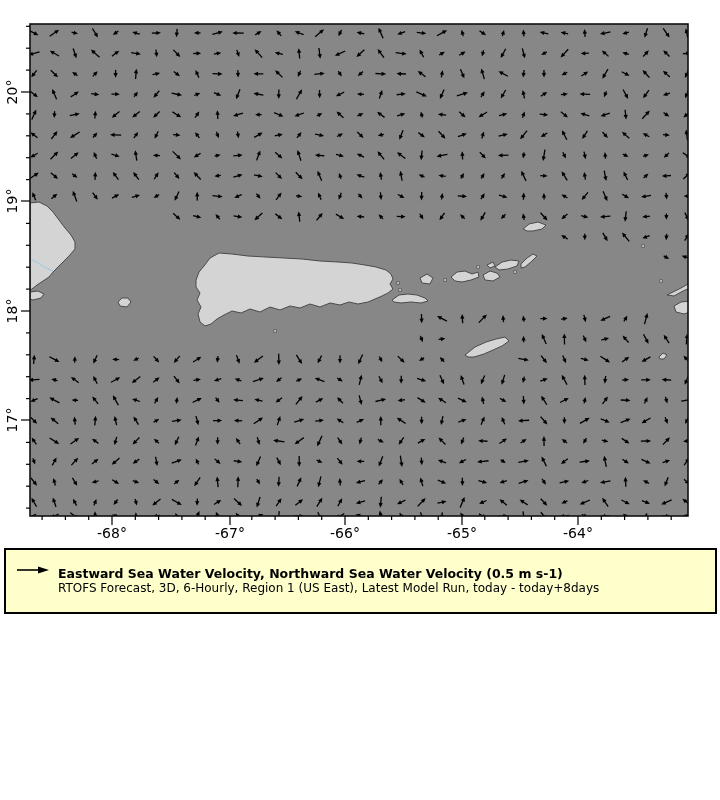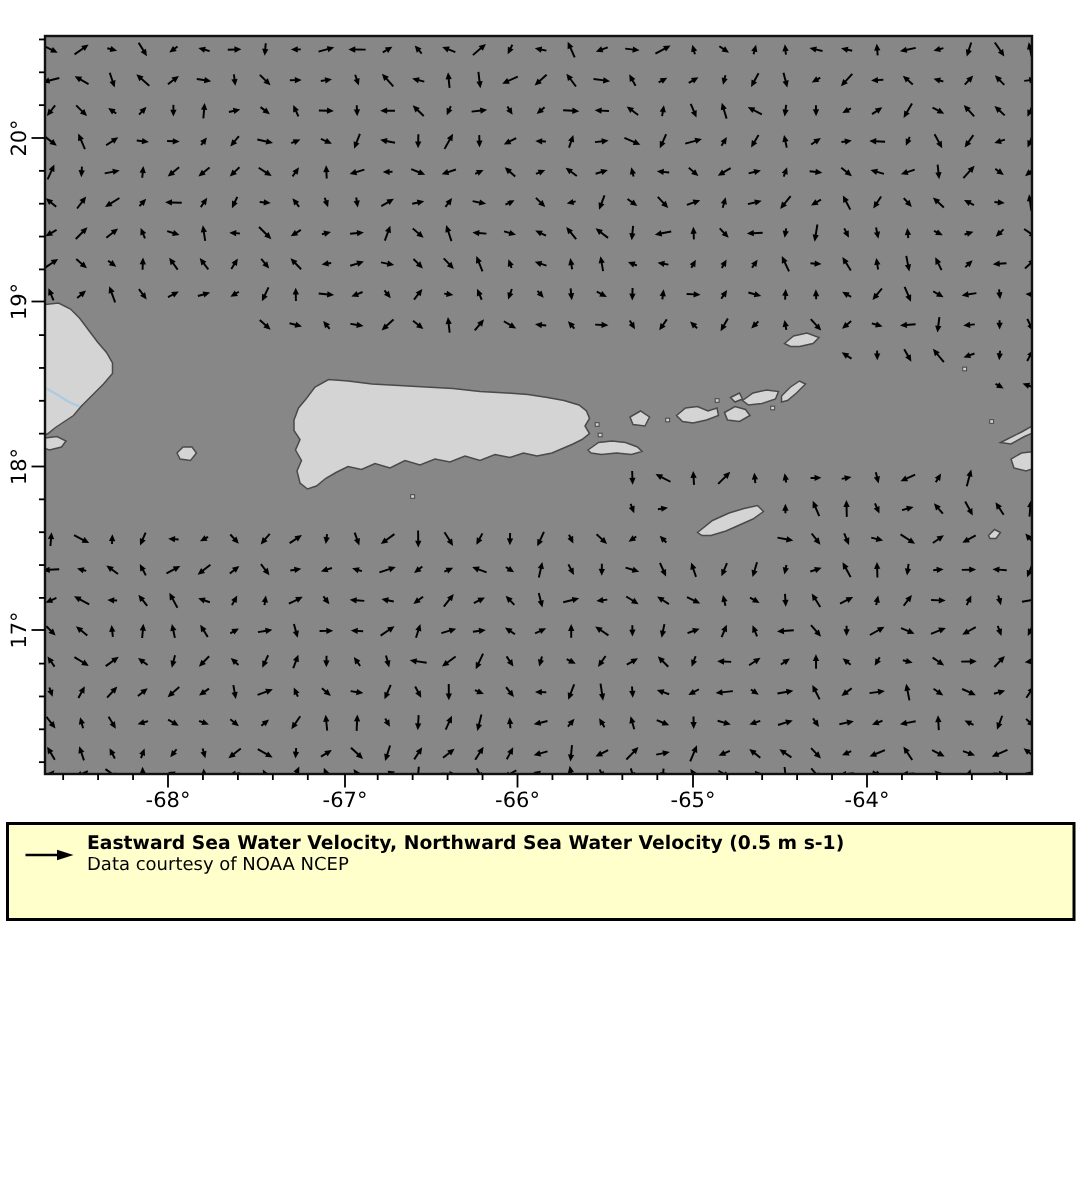--- a/index.html
+++ b/index.html
@@ -2,21 +2,21 @@
 <html><head>
 <meta charset="utf-8">
 <style>
   html,body{margin:0;padding:0;background:#ffffff;}
   #page{position:relative;width:720px;height:800px;background:#ffffff;overflow:hidden;
         font-family:"DejaVu Sans",sans-serif;}
   #plot-svg{position:absolute;left:0;top:0;}
   #legend-box{position:absolute;box-sizing:border-box;border:2px solid #000;
               display:flex;align-items:flex-start;}
   #legend-arrow-svg{flex:0 0 auto;margin:14px 8px 0 10px;}
-  .legend-text{padding-top:6px;line-height:12.5px;color:#000;}
+  .legend-text{padding-top:18px;line-height:12.5px;color:#000;}
   .legend-title{font-size:12.5px;font-weight:bold;margin:0 0 1px 0;}
   .legend-line{font-size:12px;margin:0;}
 </style>
 </head>
 <body>
 
 <div id="page">
 
   <svg id="plot-svg" width="720" height="620">
     <defs>
@@ -2719,17 +2719,17 @@
       </g>
   </svg>
 
   <div id="legend-box" style="left: 4px; top: 548px; width: 713px; height: 66px; background: rgb(255, 255, 204); border-color: rgb(0, 0, 0);">
     <svg id="legend-arrow-svg" width="34" height="12">
       <line id="leg-line" x1="1" y1="6" x2="24" y2="6" stroke-width="1.6" stroke="#000000"></line>
       <polygon id="leg-head" points="33,6 22,2.5 22,9.5" fill="#000000"></polygon>
     </svg>
     <div class="legend-text">
       <p class="legend-title">Eastward Sea Water Velocity, Northward Sea Water Velocity (0.5 m s-1)</p>
-      <p class="legend-line">Data courtesy of NOAA NCEP</p>
+      <p class="legend-line">RTOFS Forecast, 3D, 6-Hourly, Region 1 (US East), Latest Model Run, today - today+8days</p>
     </div>
   </div>
 
 </div>
 
 </body></html>

